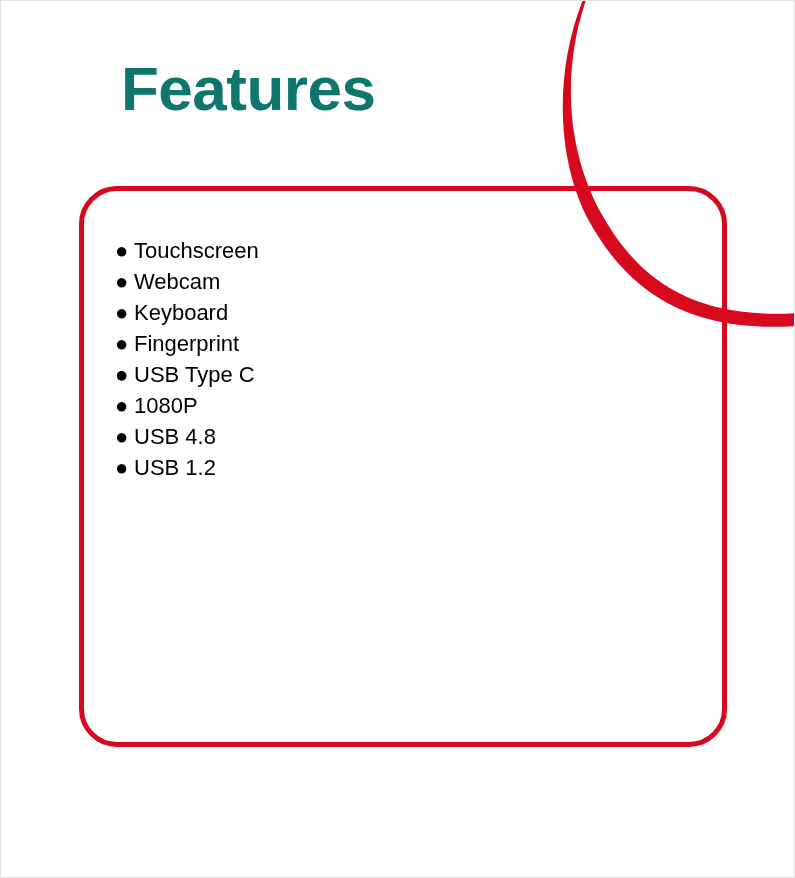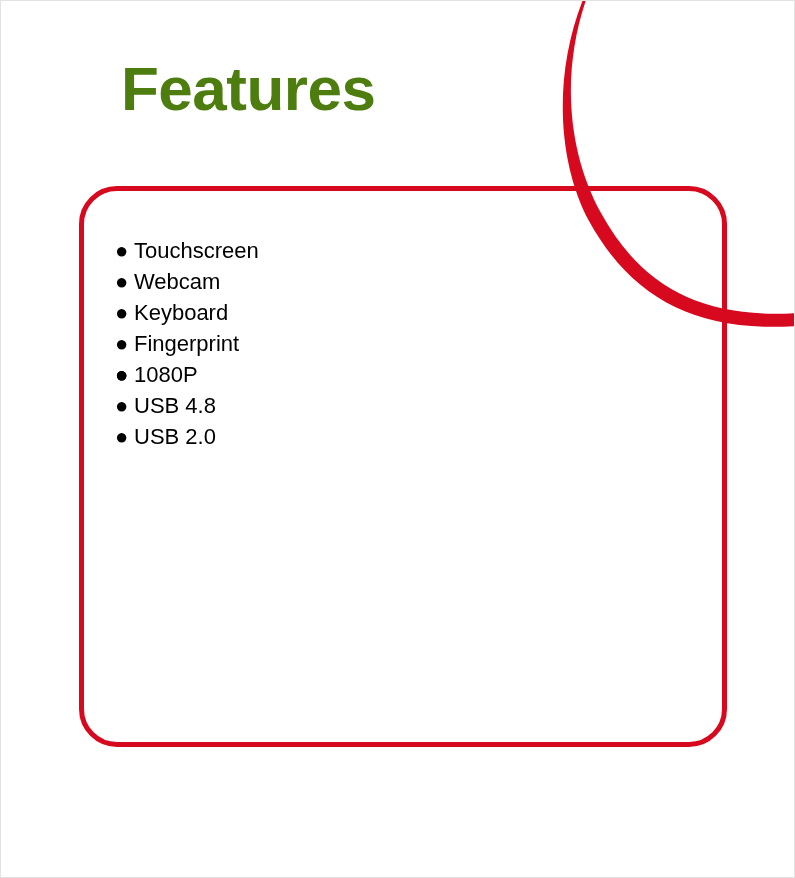--- a/index.html
+++ b/index.html
@@ -33,21 +33,21 @@
 
   
   #page-title {
     position: absolute;
     left: 120px;
     top: 57px;
     font-size: 62px;
     font-weight: bold;
     line-height: 1.0;
     letter-spacing: -0.5px;
-    color: #4d7c0f;
+    color: #0f766e;
     white-space: nowrap;
     margin: 0;
   }
 
   
   #feature-box {
     position: absolute;
     left: 78px;
     top: 185px;
     width: 648px;
@@ -118,28 +118,29 @@
     </li>
     <li>
       <span class="bullet">●</span>
       <span>Fingerprint</span>
     </li>
     <li>
       <span class="bullet">●</span>
     </li>
     <li>
       <span class="bullet">●</span>
+      <span>USB Type C</span>
     </li>
     <li>
       <span class="bullet">●</span>
       <span>1080P</span>
     </li>
     <li>
       <span class="bullet">●</span>
       <span>USB 4.8</span>
     </li>
     <li>
       <span class="bullet">●</span>
-      <span>USB 2.0</span>
+      <span>USB 1.2</span>
     </li>
   </ul>
 
 </div>
 
 </body></html>

